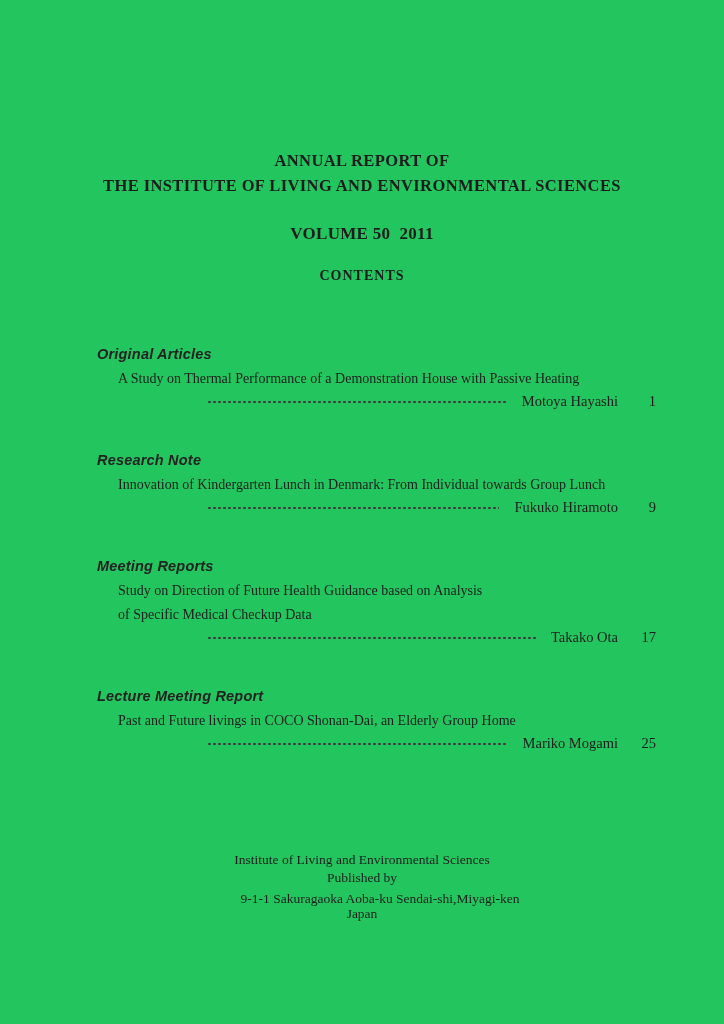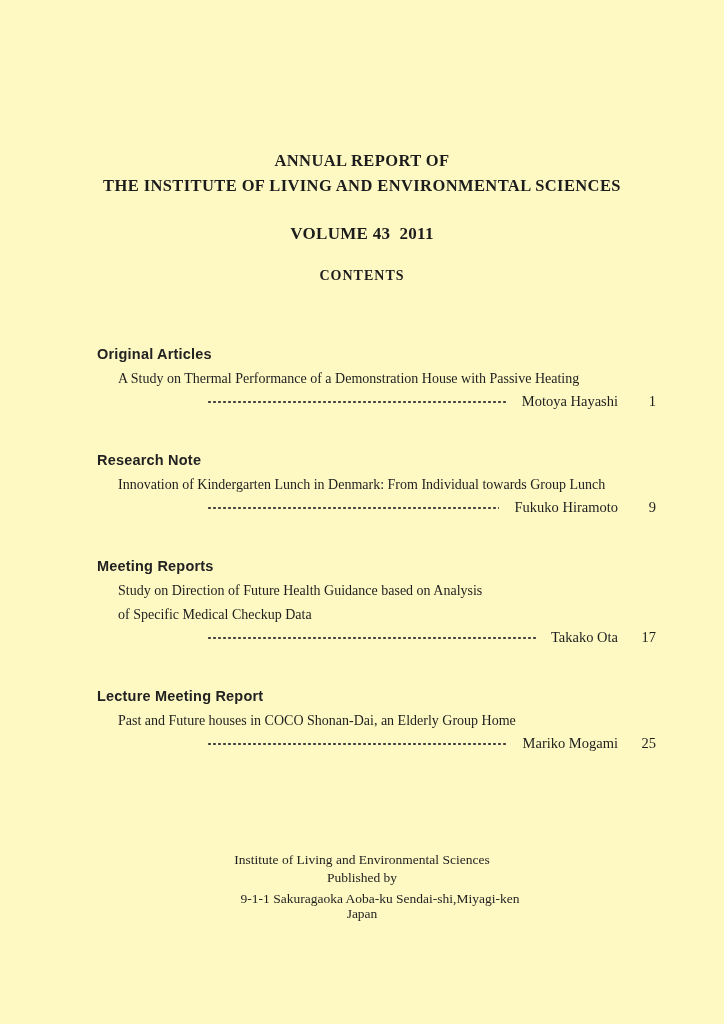--- a/index.html
+++ b/index.html
@@ -5,21 +5,21 @@
   html, body {
     margin: 0;
     padding: 0;
     background: #ffffff;
   }
   .page {
     position: relative;
     width: 724px;
     height: 1024px;
     box-sizing: border-box;
-    background: #fef9c3;
+    background: #22c55e;
     color: #1c1c1c;
     font-family: "Liberation Serif", serif;
     padding-top: 148px;
     overflow: hidden;
   }
   
   .title-block {
     text-align: center;
     font-weight: bold;
     font-size: 16.5px;
@@ -52,20 +52,21 @@
     margin-top: 0;
   }
   .section-heading {
     font-family: "Liberation Sans", sans-serif;
     font-weight: bold;
     font-size: 14.5px;
     line-height: 17px;
     letter-spacing: 0.2px;
     padding-left: 97px;
     color: #222222;
+    font-style: italic;
   }
   .entry-line {
     font-size: 14px;
     line-height: 17px;
     padding-left: 118px;
     margin-top: 7px;
     color: #1e1e1e;
   }
   .leader-row {
     display: flex;
@@ -116,21 +117,21 @@
 </head>
 <body>
 
 <div class="page">
 
   <div class="title-block">
     <div>ANNUAL REPORT OF</div>
     <div>THE INSTITUTE OF LIVING AND ENVIRONMENTAL SCIENCES</div>
   </div>
 
-  <div class="volume">VOLUME 43  2011</div>
+  <div class="volume">VOLUME 50  2011</div>
 
   <div class="contents-label">CONTENTS</div>
 
   <div class="toc">
 
     <div class="toc-section">
       <div class="section-heading">Original Articles</div>
       <div class="entry-line">A Study on Thermal Performance of a Demonstration House with Passive Heating</div>
       <div class="leader-row">
         <div class="dots"></div>
@@ -155,21 +156,21 @@
       <div class="entry-line">of Specific Medical Checkup Data</div>
       <div class="leader-row">
         <div class="dots"></div>
         <div class="author">Takako Ota</div>
         <div class="pagenum">17</div>
       </div>
     </div>
 
     <div class="toc-section">
       <div class="section-heading">Lecture Meeting Report</div>
-      <div class="entry-line">Past and Future houses in COCO Shonan-Dai, an Elderly Group Home</div>
+      <div class="entry-line">Past and Future livings in COCO Shonan-Dai, an Elderly Group Home</div>
       <div class="leader-row">
         <div class="dots"></div>
         <div class="author">Mariko Mogami</div>
         <div class="pagenum">25</div>
       </div>
     </div>
 
   </div>
 
   <div class="footer">

